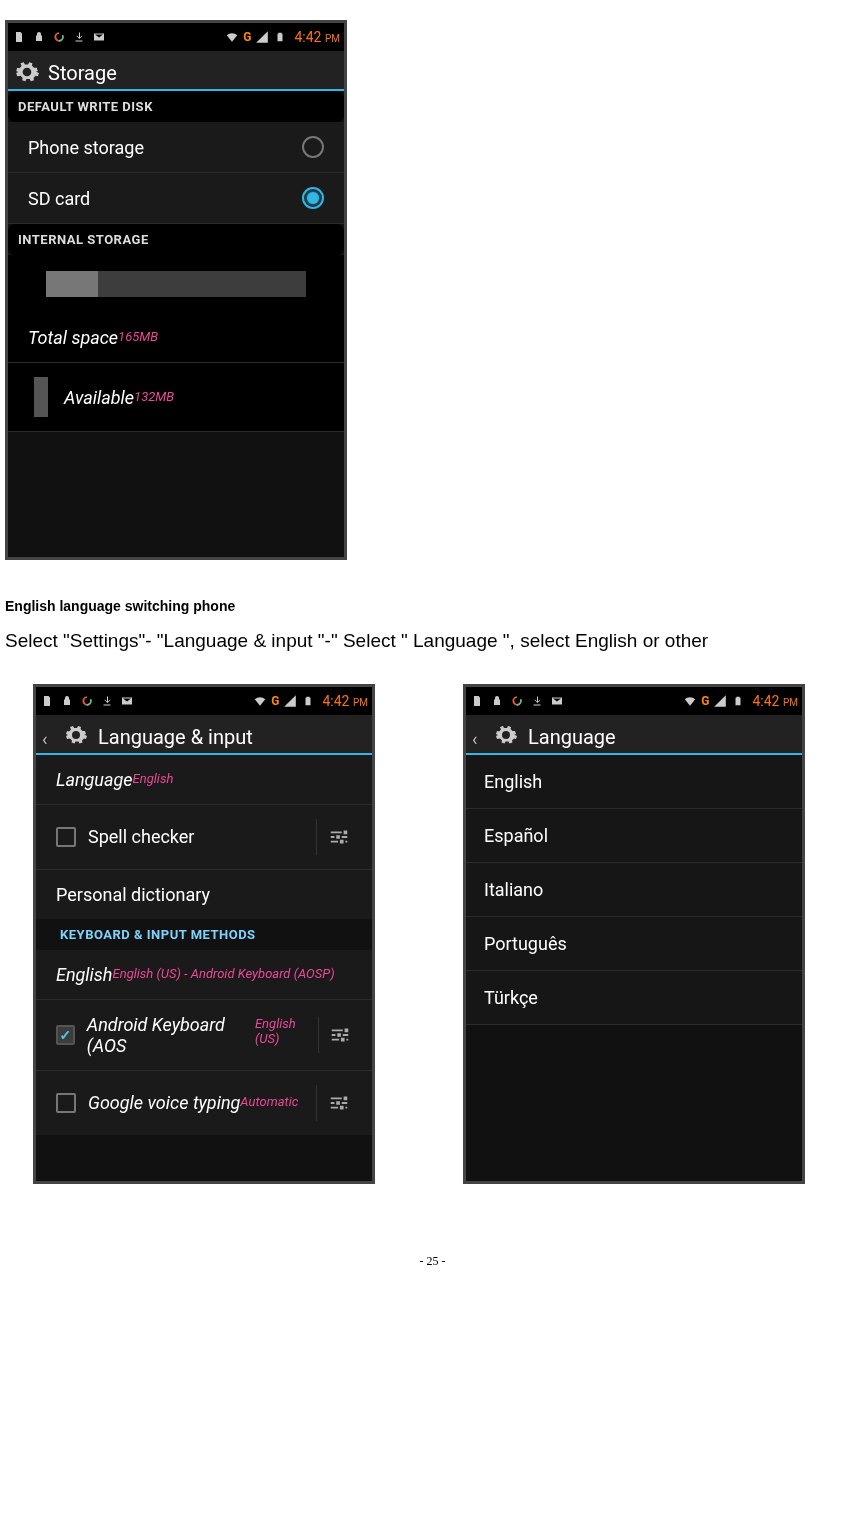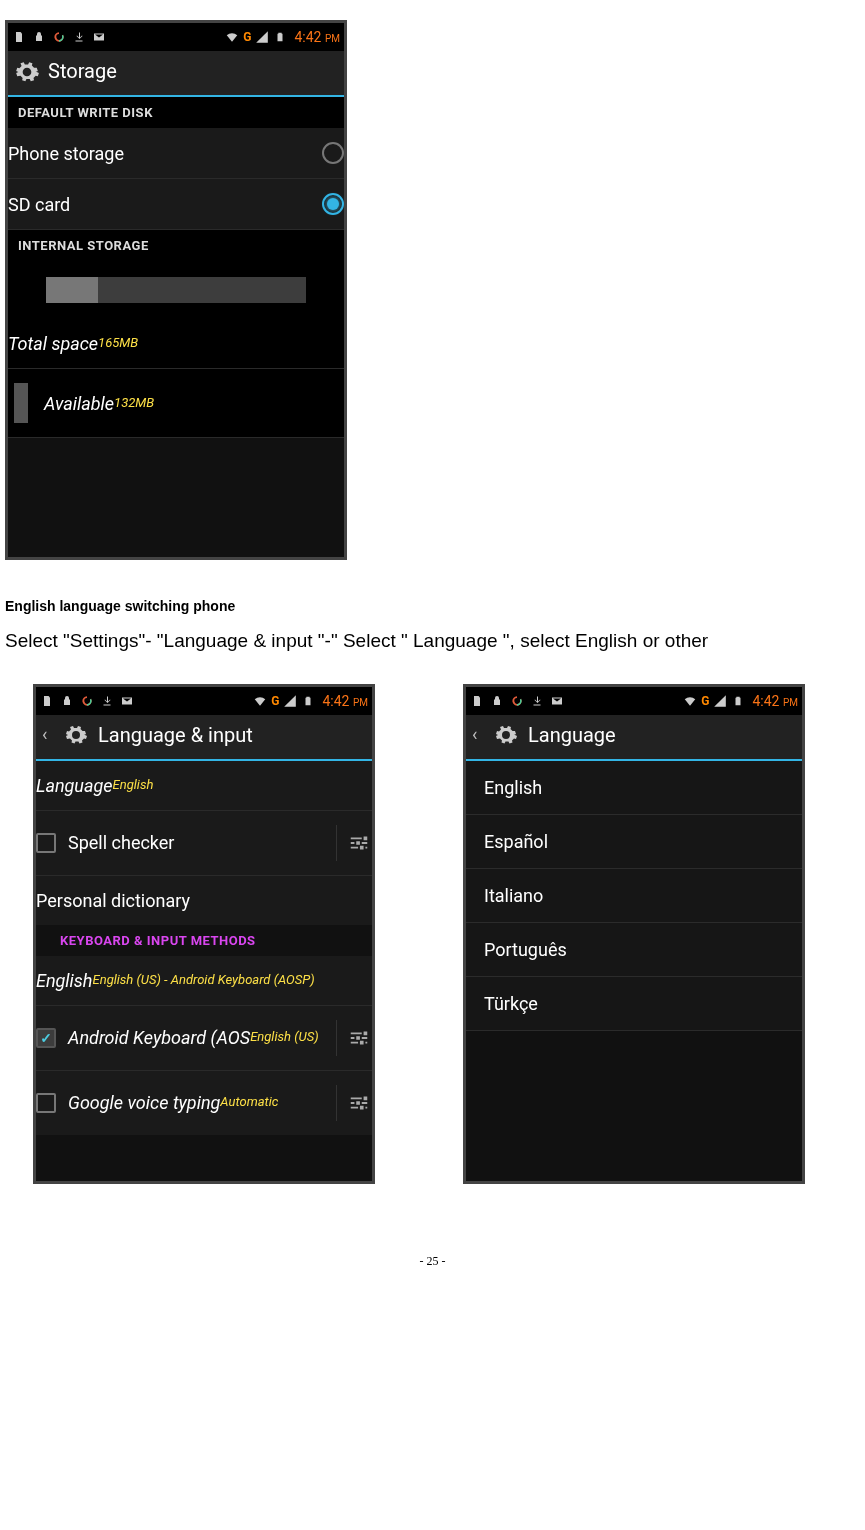--- a/index.html
+++ b/index.html
@@ -33,53 +33,54 @@
   }
   .status-left { display: flex; gap: 6px; align-items: center; }
   .status-right { margin-left: auto; display: flex; gap: 4px; align-items: center; }
   .sb-ic { width: 14px; height: 14px; display: inline-flex; align-items: center; justify-content: center; }
   .sb-ic svg { fill: #ccc; }
   .time { color: #f97316; font-size: 14px; font-weight: 400; margin-left: 3px; }
   .time .ampm { font-size: 10px; }
 
   .app-bar {
     display: flex;
-    align-items: flex-start;
+    align-items: flex-end;
     gap: 8px;
-    padding: 8px 8px 10px 6px;
+    padding: 8px 8px 4px 6px;
     border-bottom: 2px solid #33b5e5;
     background: #222;
     font-size: 20px;
     font-weight: 400;
   }
   .app-bar .back { color: #bdbdbd; font-size: 18px; width: 14px; }
   .app-bar .gear { width: 26px; height: 26px; }
   .app-bar .gear svg { fill: #ccc; }
 
   .section-header {
     background: #000;
     color: #ddd;
     font-size: 13px;
     font-weight: bold;
     letter-spacing: 0.5px;
     padding: 8px 10px;
-  }
-  .section-header.dim { color: #d946ef; background: #111; padding-left: 24px; }
+    border-radius: 7px;
+  }
+  .section-header.dim { color: #7dd3fc; background: #111; padding-left: 24px; }
 
   .row {
     display: flex;
     align-items: center;
-    padding: 14px 0;
+    padding: 14px 20px;
     font-size: 18px;
     color: #fff;
     border-bottom: 1px solid #2a2a2a;
     background: #1a1a1a;
   }
   .row.dark { background: #000; }
-  .row .sub { font-size: 13px; color: #fde047; margin-top: 2px; }
+  .row .sub { font-size: 13px; color: #ec4899; margin-top: 2px; }
   .row-col { display:flex; flex-direction:row;font-style:italic; }
   .row .spacer { flex: 1; }
 
   .radio {
     width: 22px; height: 22px; border: 2px solid #777; border-radius: 50%;
     display: flex; align-items: center; justify-content: center;
   }
   .radio.on { border-color: #33b5e5; }
   .radio.on::after { content:""; width:12px; height:12px; background:#33b5e5; border-radius:50%; box-shadow:0 0 6px #33b5e5; }
 

